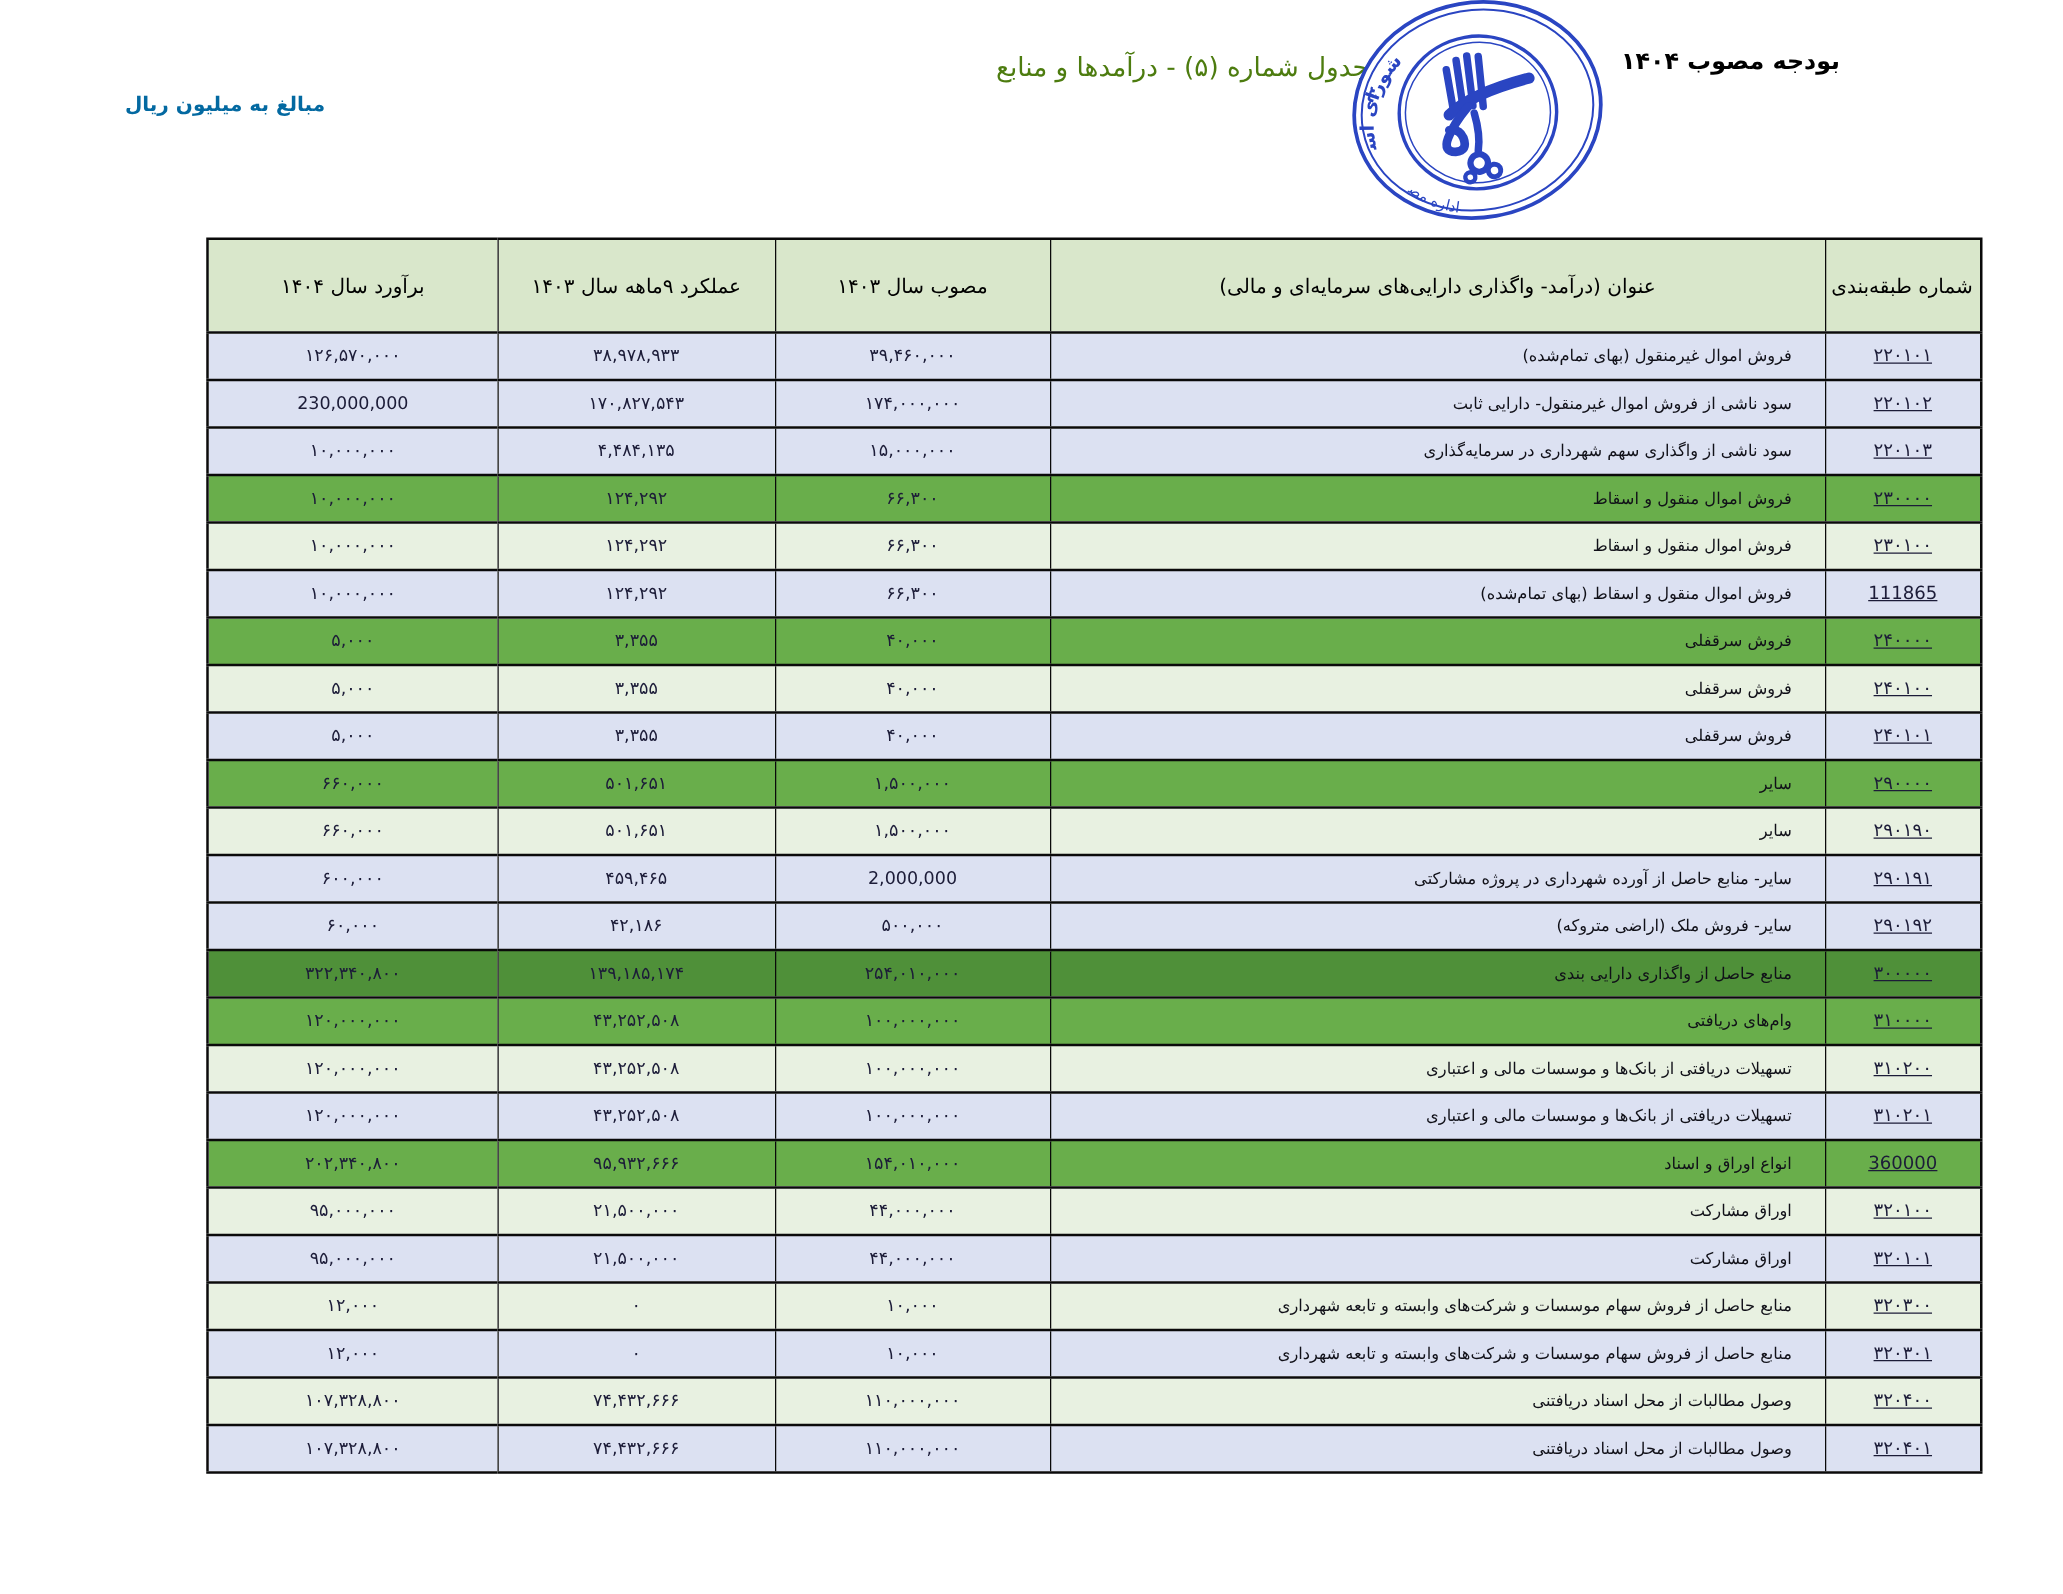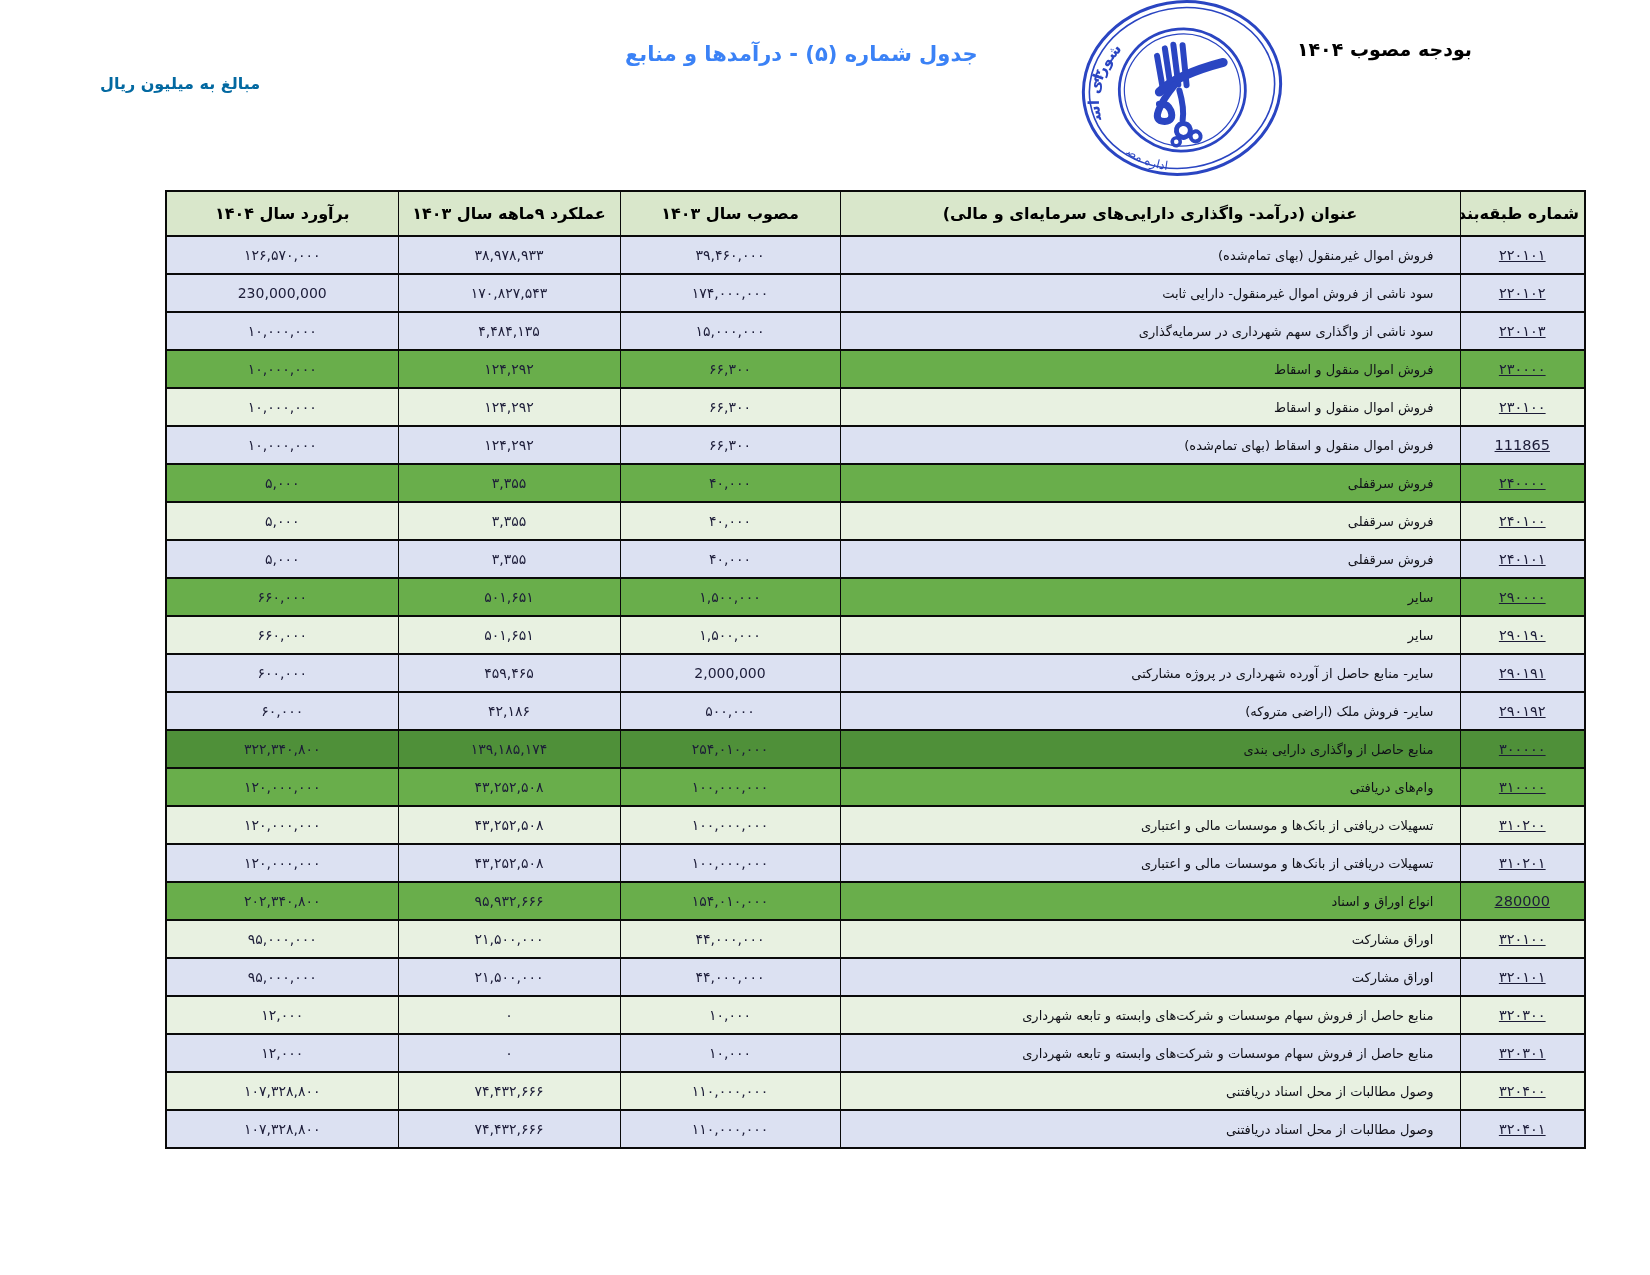--- a/index.html
+++ b/index.html
@@ -20,21 +20,21 @@
     --border-col:#0a0a0a;
     --stamp-blue:#2a45c2;
     --num-col:#1c1c38;
   }
   .top-right-label{
     position:absolute; top:38px; right:178px;
     font-size:19px; font-weight:bold; color:#000;
   }
   .doc-title{
     position:absolute; top:42px; left:625px; width:470px;
-    text-align:left; font-size:21px; font-weight:bold; color:#3b82f6;
+    text-align:right; font-size:21px; font-weight:normal; color:#4d7c0f;
   }
   .unit-note{
     position:absolute; top:74px; left:100px;
     font-size:16px; font-weight:bold; color:#0369a1;
   }
   .stamp{
     position:absolute; top:0px; left:1075px;
     width:215px; height:180px;
   }
   table.budget{
@@ -49,22 +49,22 @@
     border-top:2px solid var(--border-col);
     border-bottom:2px solid var(--border-col);
     border-left:1.5px solid var(--border-col);
     border-right:1.5px solid var(--border-col);
     overflow:hidden; white-space:nowrap;
     vertical-align:middle;
   }
   table.budget th{
     height:43px;
     background:var(--header-bg);
-    font-size:16px; font-weight:bold; color:#000;
-    text-align:center; padding:0 6px;
+    font-size:16px; font-weight:normal; color:#000;
+    text-align:center; padding:15px 6px;
   }
   table.budget td{ height:34px; }
   td.code-cell{
     text-align:center; font-size:14.5px; color:var(--num-col);
     direction:ltr;
     text-decoration:underline;
   }
   td.title-cell{
     text-align:right; padding:0 26px;
     font-size:13px; color:#101018;
@@ -253,21 +253,21 @@
     <td class="num-cell">۱۲۰,۰۰۰,۰۰۰</td>
   </tr>
       <tr class="level-leaf">
     <td class="code-cell">۳۱۰۲۰۱</td>
     <td class="title-cell">تسهیلات دریافتی از بانک‌ها و موسسات مالی و اعتباری</td>
     <td class="num-cell">۱۰۰,۰۰۰,۰۰۰</td>
     <td class="num-cell">۴۳,۲۵۲,۵۰۸</td>
     <td class="num-cell">۱۲۰,۰۰۰,۰۰۰</td>
   </tr>
       <tr class="level-section">
-    <td class="code-cell">280000</td>
+    <td class="code-cell">360000</td>
     <td class="title-cell">انواع اوراق و اسناد</td>
     <td class="num-cell">۱۵۴,۰۱۰,۰۰۰</td>
     <td class="num-cell">۹۵,۹۳۲,۶۶۶</td>
     <td class="num-cell">۲۰۲,۳۴۰,۸۰۰</td>
   </tr>
       <tr class="level-sub">
     <td class="code-cell">۳۲۰۱۰۰</td>
     <td class="title-cell">اوراق مشارکت</td>
     <td class="num-cell">۴۴,۰۰۰,۰۰۰</td>
     <td class="num-cell">۲۱,۵۰۰,۰۰۰</td>

